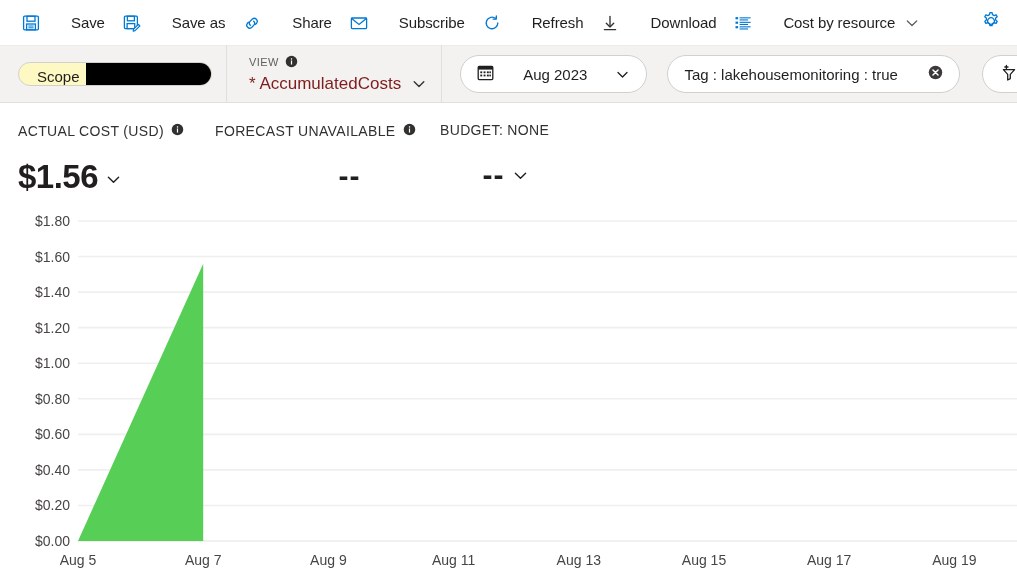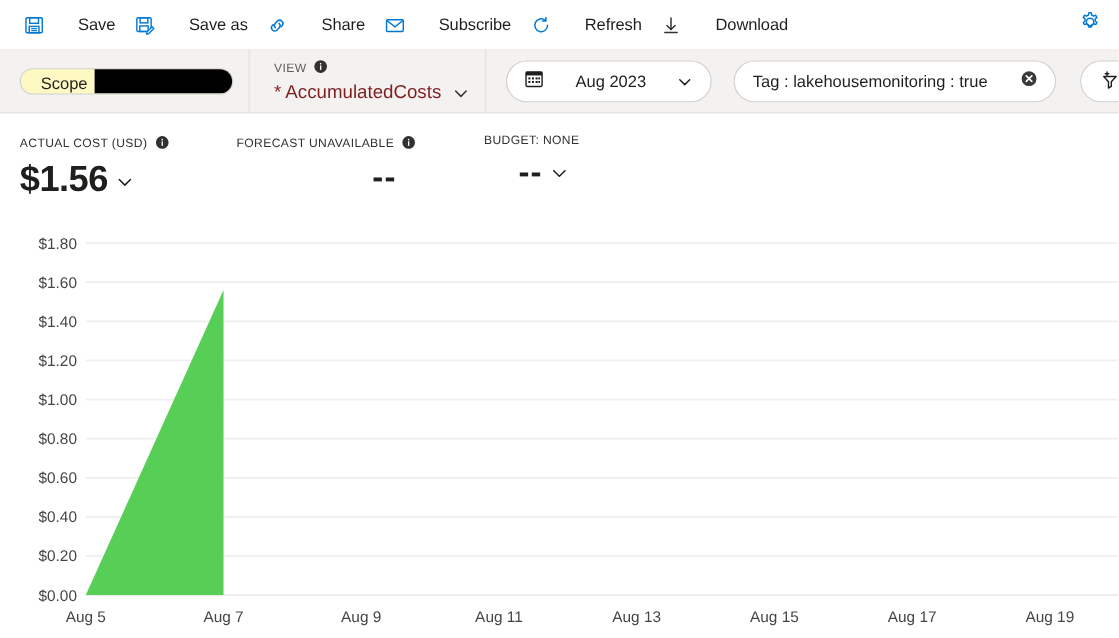--- a/index.html
+++ b/index.html
@@ -191,31 +191,31 @@
     padding: 20px 0 0 18px;
     height: 86px;
     box-sizing: border-box;
   }
   .kpi { display: flex; flex-direction: column; }
   .kpi-actual { width: 197px; }
   .kpi-forecast { width: 225px; }
   .kpi-head {
     display: flex;
     align-items: center;
-    font-size: 11px;
+    font-size: 14px;
     color: #323130;
     letter-spacing: 0.35px;
     line-height: 1;
     white-space: nowrap;
   }
   .kpi-head .info-icon { margin-left: 7px; }
   .kpi-value-row {
     display: flex;
     align-items: flex-end;
-    margin-top: 7px;
+    margin-top: 22px;
     text-align: right;
   }
   .kpi-value {
     font-size: 33px;
     font-weight: bold;
     color: #201f1e;
     line-height: 1.05;
     letter-spacing: -0.5px;
   }
   .kpi-value.dash {
@@ -328,20 +328,41 @@
     <span class="tb-icon">
       <svg viewBox="0 0 18 18" width="18" height="18">
         <line x1="9" y1="2.4" x2="9" y2="12.6" stroke="#323130" stroke-width="1.35" stroke-linecap="round"></line>
         <path d="M5.3 9.2 L9 12.9 L12.7 9.2" fill="none" stroke="#323130" stroke-width="1.35" stroke-linecap="round" stroke-linejoin="round"></path>
         <line x1="3.4" y1="15.6" x2="14.6" y2="15.6" stroke="#323130" stroke-width="1.35" stroke-linecap="round"></line>
       </svg>
     </span>
     <span class="tb-label">Download</span>
   </div>
 
+  <div class="tb-item">
+    <span class="tb-icon">
+      <svg viewBox="0 0 18 18" width="18" height="18">
+        <rect x="1.5" y="3.1" width="2.6" height="2.2" fill="#0078d4"></rect>
+        <rect x="1.5" y="7.6" width="2.6" height="2.2" fill="#0078d4"></rect>
+        <rect x="1.5" y="12.1" width="2.6" height="2.2" fill="#0078d4"></rect>
+        <rect x="5.6" y="3.3" width="11" height="1.1" fill="#0078d4"></rect>
+        <rect x="5.6" y="5.4" width="8.4" height="1.1" fill="#0078d4"></rect>
+        <rect x="5.6" y="7.8" width="11" height="1.1" fill="#0078d4"></rect>
+        <rect x="5.6" y="9.9" width="8.4" height="1.1" fill="#0078d4"></rect>
+        <rect x="5.6" y="12.3" width="11" height="1.1" fill="#0078d4"></rect>
+        <rect x="5.6" y="14.4" width="8.4" height="1.1" fill="#0078d4"></rect>
+      </svg>
+    </span>
+    <span class="tb-label">Cost by resource</span>
+    <span class="tb-chevron">
+      <svg viewBox="0 0 16 16" width="16" height="16">
+        <path d="M3.3 6 L8 10.5 L12.7 6" fill="none" stroke="#605e5c" stroke-width="1.25" stroke-linecap="round" stroke-linejoin="round"></path>
+      </svg>
+    </span>
+  </div>
 
   <div class="tb-spacer"></div>
 
   <div class="tb-gear">
     <span>
       <svg viewBox="0 0 20 20" width="20" height="20">
         <path d="M10 6.6 a3.4 3.4 0 1 0 0 6.8 a3.4 3.4 0 0 0 0 -6.8 Z" fill="none" stroke="#0078d4" stroke-width="1.3"></path>
         <path d="M8.9 1.6 h2.2 l0.35 2.05 a6.4 6.4 0 0 1 1.72 0.99 l1.95 -0.75 l1.1 1.9 l-1.6 1.33 a6.4 6.4 0 0 1 0 1.98 l1.6 1.33 l-1.1 1.9 l-1.95 -0.75 a6.4 6.4 0 0 1 -1.72 0.99 l-0.35 2.05 h-2.2 l-0.35 -2.05 a6.4 6.4 0 0 1 -1.72 -0.99 l-1.95 0.75 l-1.1 -1.9 l1.6 -1.33 a6.4 6.4 0 0 1 0 -1.98 l-1.6 -1.33 l1.1 -1.9 l1.95 0.75 a6.4 6.4 0 0 1 1.72 -0.99 Z" fill="none" stroke="#0078d4" stroke-width="1.3" stroke-linejoin="round"></path>
       </svg>
     </span>

